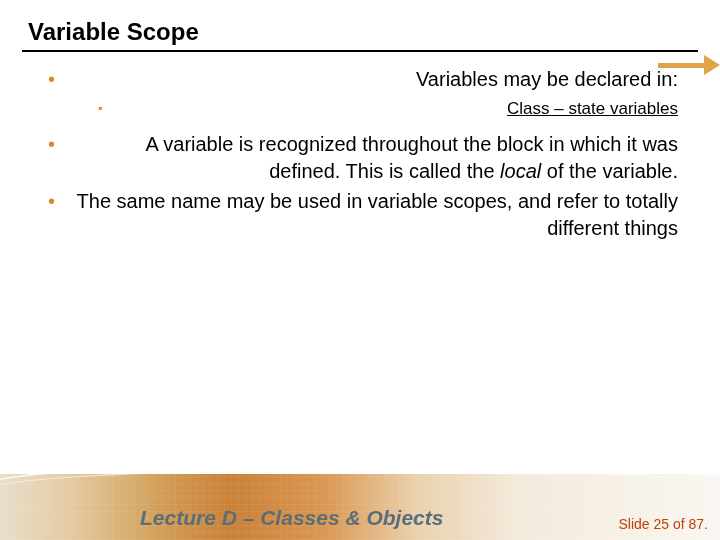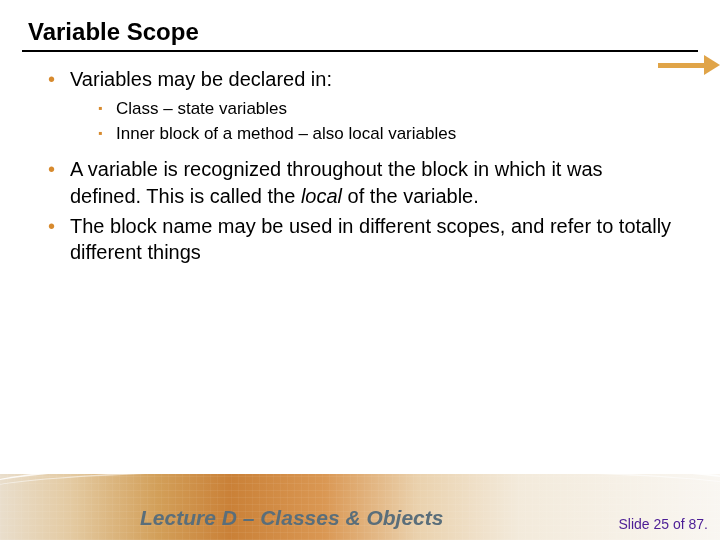--- a/index.html
+++ b/index.html
@@ -57,34 +57,36 @@
     margin: 0;
     padding: 0;
   }
   ul.level1 > li {
     position: relative;
     padding-left: 22px;
     font-size: 20px;
     line-height: 1.32;
     color: #000;
     margin-bottom: 4px;
+    text-align: right;
   }
   ul.level1 > li::before {
     content: "•";
     position: absolute;
     left: 0;
     top: 0;
     color: #d78a2e;
     font-size: 20px;
     line-height: 1.32;
   }
   ul.level2 {
     list-style: none;
     margin: 6px 0 10px 0;
     padding: 0 0 0 28px;
+    text-decoration: underline;
   }
   ul.level2 > li {
     position: relative;
     padding-left: 18px;
     font-size: 17px;
     line-height: 1.35;
     color: #000;
     margin-bottom: 2px;
   }
   ul.level2 > li::before {
@@ -148,21 +150,21 @@
     font-size: 21px;
     font-weight: bold;
     font-style: italic;
     color: #5a6e7a;
   }
   .footer-slideno {
     position: absolute;
     right: 12px;
     bottom: 8px;
     font-size: 14px;
-    color: #4c1d95;
+    color: #c2410c;
     text-align: right;
   }
 </style>
 </head>
 <body>
 
 <div class="slide">
 
   <div class="title">Variable Scope</div>
   <div class="title-underline"></div>
@@ -172,31 +174,30 @@
     <div class="arrow-head"></div>
   </div>
 
   <div class="content">
     <ul class="level1">
 
       <li>
         <span>Variables may be declared in:</span>
         <ul class="level2">
           <li><span>Class – state variables</span></li>
-          <li><span>Inner block of a method – also local variables</span></li>
         </ul>
       </li>
 
       <li>
         <span>A variable is recognized throughout the block in which it was defined.  This is called the <span class="em">local</span> of the variable.</span>
       </li>
 
 
       <li>
-        <span>The block name may be used in different scopes, and refer to totally different things</span>
+        <span>The same name may be used in variable scopes, and refer to totally different things</span>
       </li>
 
 
     </ul>
   </div>
 
   <div class="footer">
     <div class="footer-bg"></div>
     <div class="footer-pattern"></div>
     <div class="footer-swoosh"></div>

